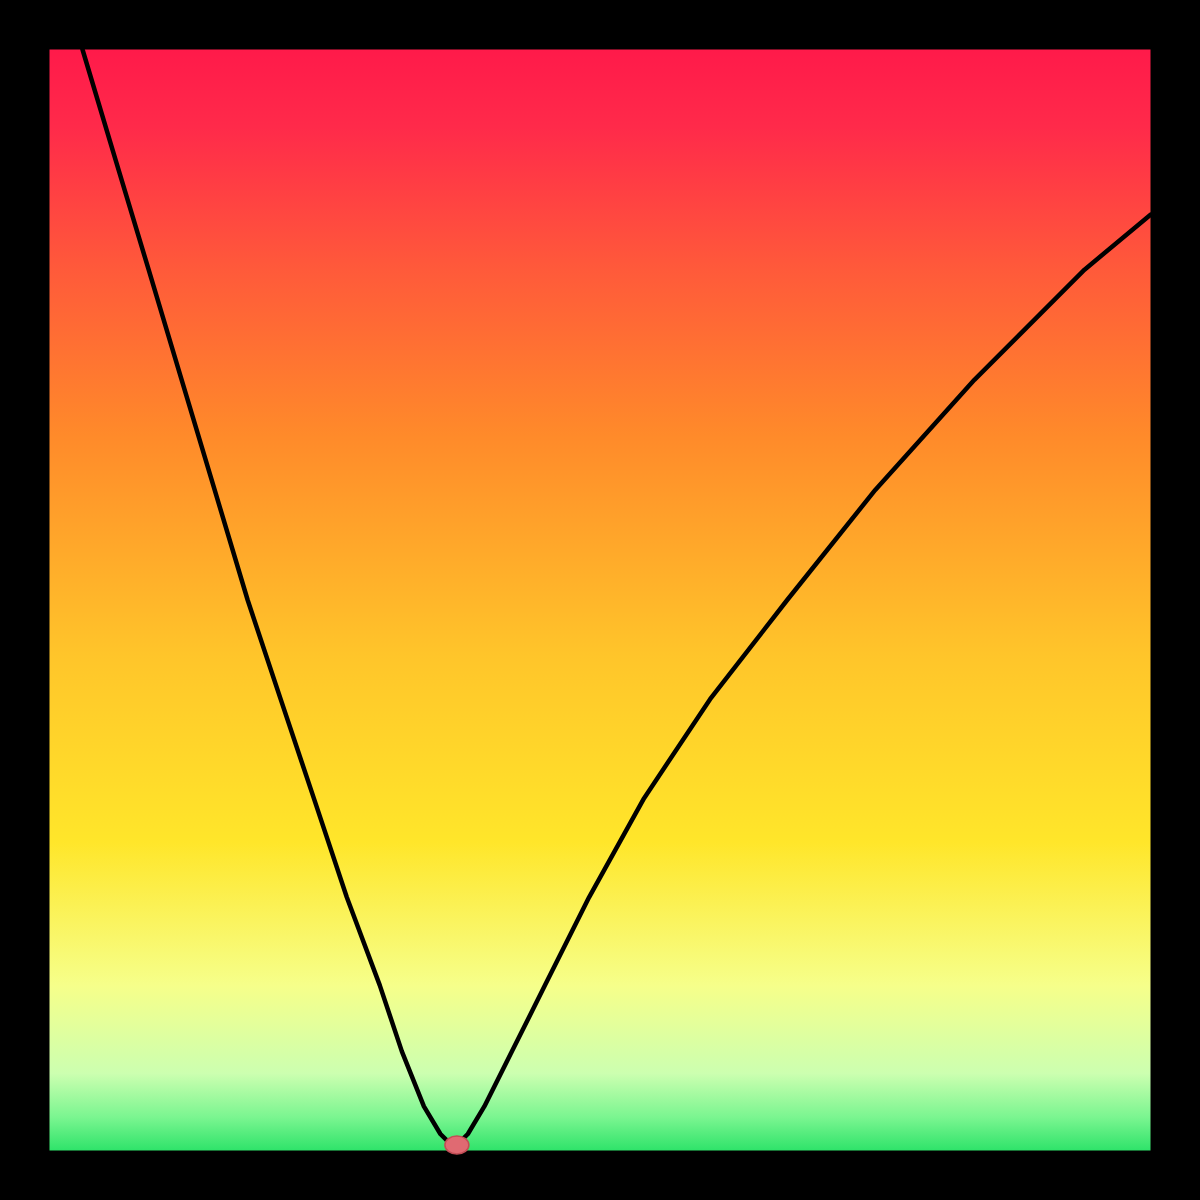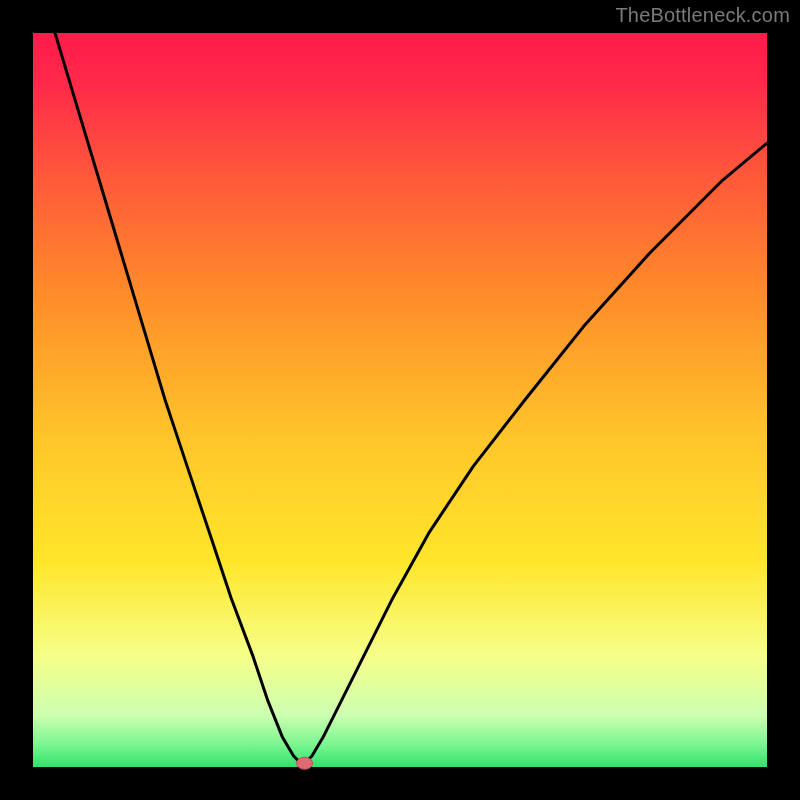--- a/index.html
+++ b/index.html
@@ -23,21 +23,20 @@
     letter-spacing: 0.2px;
   }
   svg {
     display: block;
   }
 </style>
 </head>
 <body>
 
 <div class="chart-wrap">
-  <div class="attribution">TheBottleneck.com</div>
 
   <svg width="800" height="800" viewBox="0 0 800 800">
     <defs>
 
       <linearGradient id="bg-grad" x1="0" y1="0" x2="0" y2="1">
         <stop offset="0" stop-color="#ff1a4a"></stop>
         <stop offset="0.07" stop-color="#ff2a4a"></stop>
         <stop offset="0.20" stop-color="#ff5a3a"></stop>
         <stop offset="0.35" stop-color="#ff8a2a"></stop>
         <stop offset="0.55" stop-color="#ffc52a"></stop>

